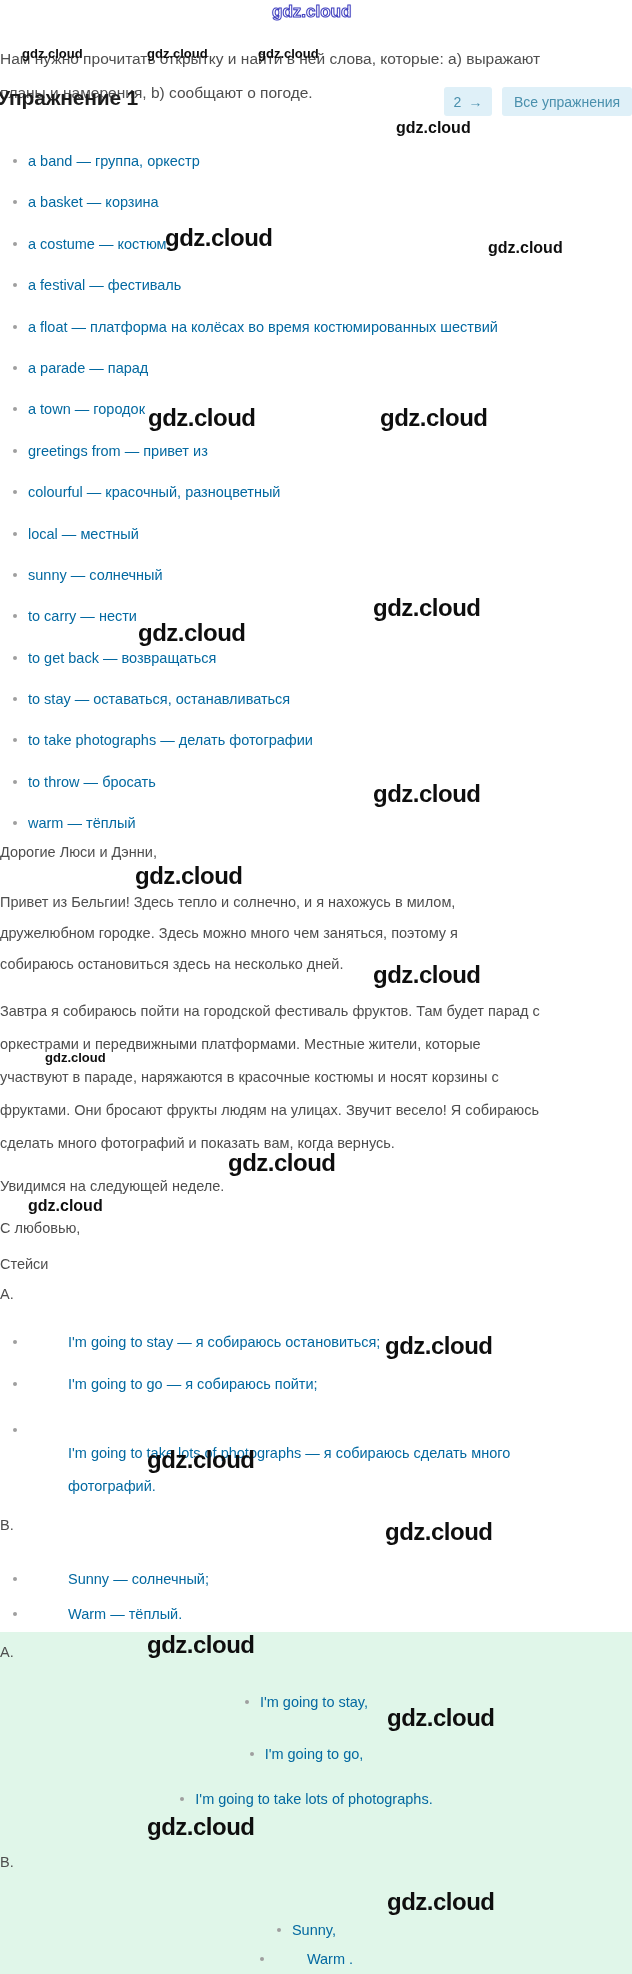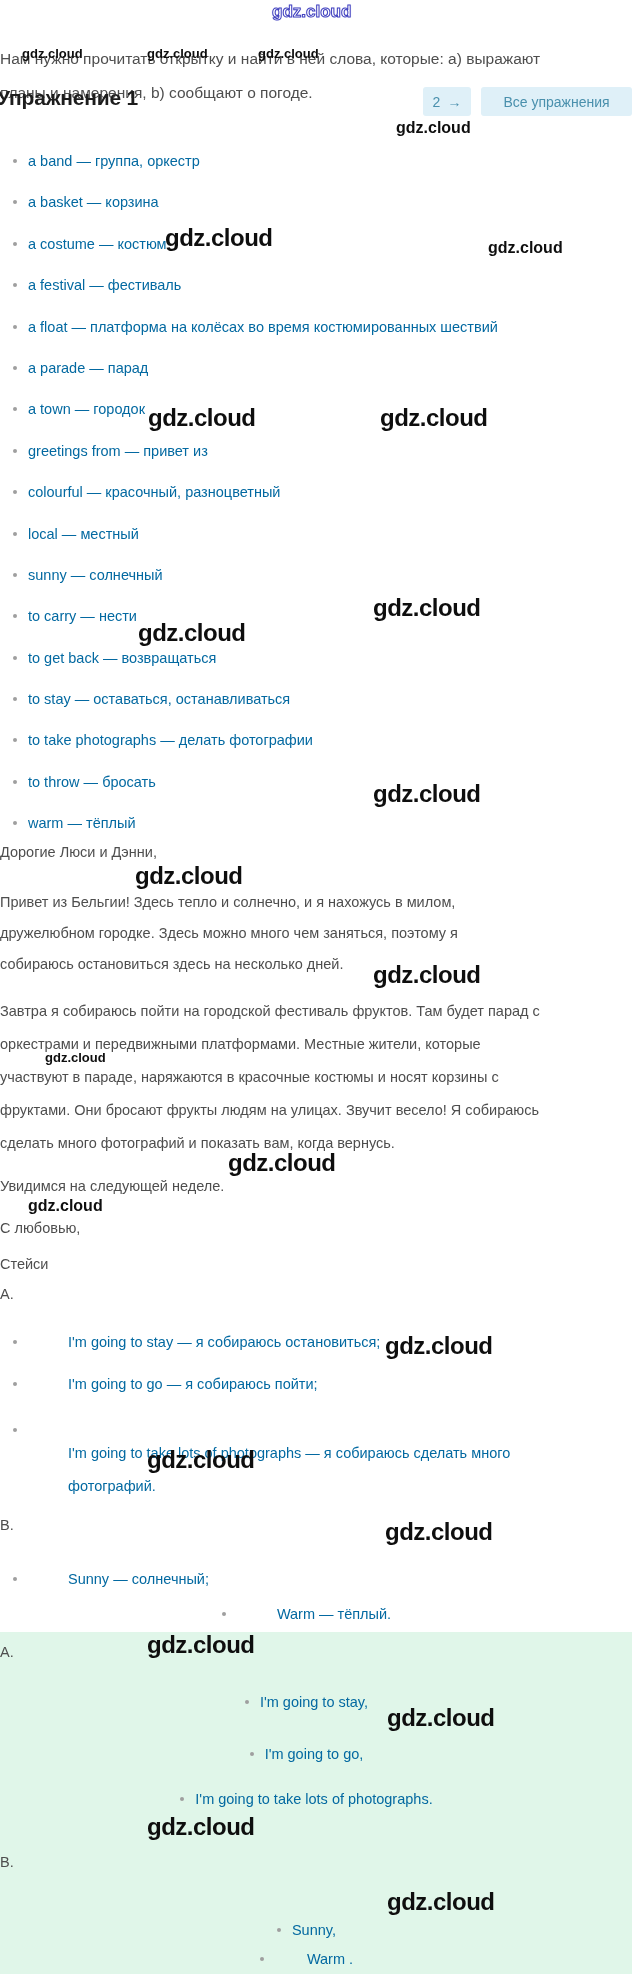--- a/index.html
+++ b/index.html
@@ -20,21 +20,21 @@
     position:absolute; top:86px; left:-3px; margin:0;
     font-size:21px; font-weight:bold; color:#1d1d1d; letter-spacing:-0.2px;
   }
   .btns { position:absolute; top:87px; right:0; display:flex; gap:10px; }
   .btn {
     background:#dff0f8; color:#4a90ad; font-size:14px; height:29px;
     display:flex; align-items:center; justify-content:center;
     border-radius:3px; text-decoration:none; cursor:pointer;
   }
   .btn-next { width:48px; gap:7px; }
-  .btn-all  { width:151px; }
+  .btn-all  { width:130px; }
 
   
   ul.blts { margin:0; padding:0; list-style:none; }
   ul.blts li { display:flex; align-items:flex-start; }
   ul.blts .dot {
     flex:0 0 4px; width:4px; height:4px; border-radius:50%;
     background:#9f9f9f; margin:8px 11px 0 13px;
   }
   ul.blts .txt { font-size:14.5px; line-height:20px; color:#0369a1; }
 
@@ -60,21 +60,21 @@
 
   
   .alist, .blist { position:absolute; top:0; left:0; width:632px; height:0; }
   .alist li, .blist li { position:absolute; left:0; width:600px;gap:40px; }
   .alist li:nth-child(1){ top:1332px; }
   .alist li:nth-child(2){ top:1374px; }
   .alist li:nth-child(3){ top:1414px; }
   .alist li:nth-child(3) .txt { line-height:33px;margin-top:23px; }
   .alist li:nth-child(3) .dot { margin-top:14px; }
   .blist li:nth-child(1){ top:1569px; }
-  .blist li:nth-child(2){ top:1604px;justify-content:center; }
+  .blist li:nth-child(2){ top:1604px; }
 
   
   .panel { position:absolute; top:1632px; left:0; width:632px; height:342px;
            background:#e0f6e9; }
   .panel .sec-label { position:absolute; }
   .g-label-a { top:10px; }
   .g-label-b { top:220px; }
   .glistA, .glistB { position:absolute; top:0; left:0; width:632px; height:0; }
   .glistA li, .glistB li { position:absolute; left:0; width:600px;justify-content:center; }
   .glistA li:nth-child(1){ top:60px; }

